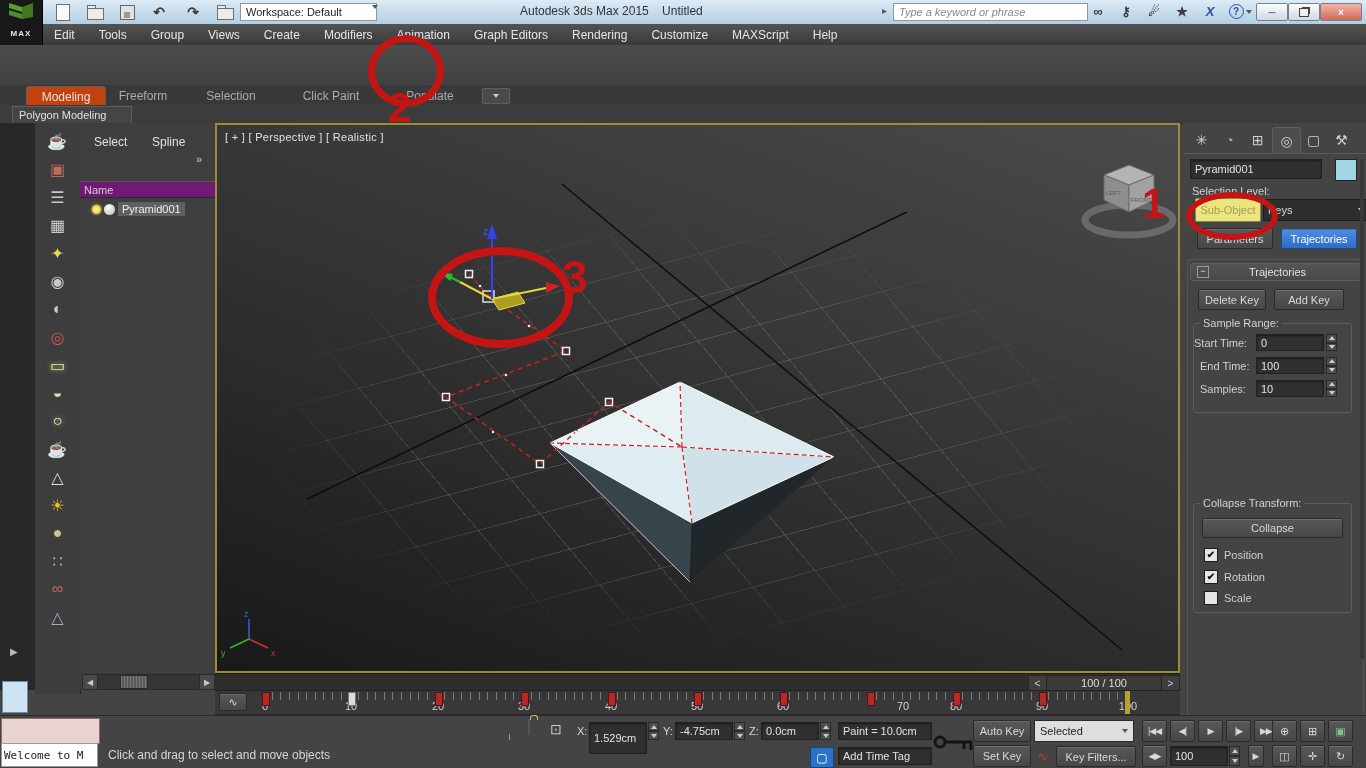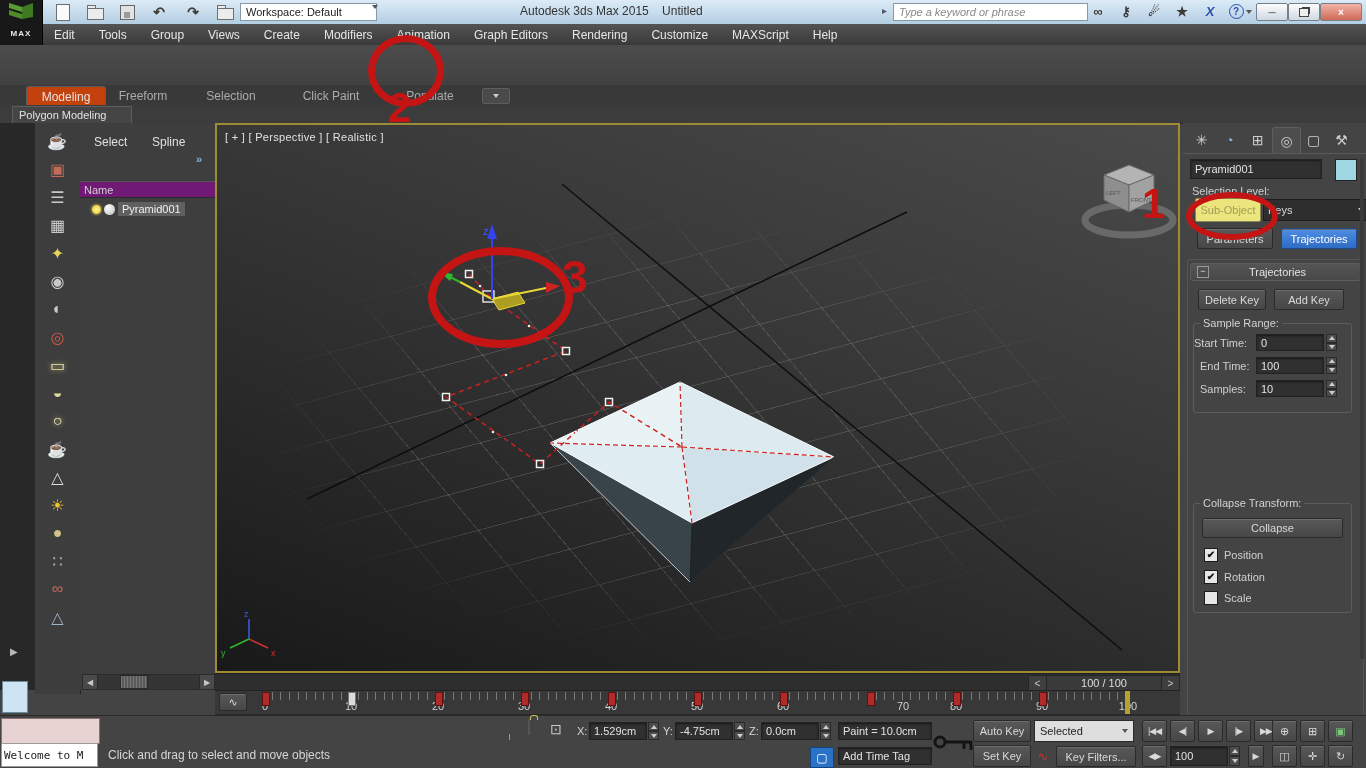--- a/index.html
+++ b/index.html
@@ -671,21 +671,21 @@
   <div class="abs statusbar">
     <div class="abs pinkfld"></div>
     <div class="abs whitefld">
         <span>Welcome to M</span>
       </div>
     <div class="abs" style="left:108px;top:32px"><span class="stattext">Click and drag to select and move objects</span></div>
     <div class="abs" style="left:505px;top:8px"><span class="balloon"></span></div>
     <div class="abs" style="left:528px;top:4px"><span class="lockico"></span></div>
     <div class="abs" style="left:550px;top:5px;color:#c8c8c8;font-size:14px"><span>⊡</span></div>
     <span class="abs stattext" style="left:577px;top:9px;font-size:11px">X:</span>
-    <div class="abs fld" style="left:589px;top:6px;width:58px;height:18px">
+    <div class="abs fld" style="left:589px;top:6px;width:58px;height:32px">
         <span>1.529cm</span>
       </div>
     <div class="abs spn" style="left:648px;top:6px;height:18px">
         <i>
           <b class="arr-u" style="border-bottom-color:#ccc"></b>
         </i>
         <i>
           <b class="arr-d" style="border-top-color:#ccc"></b>
         </i>
       </div>

